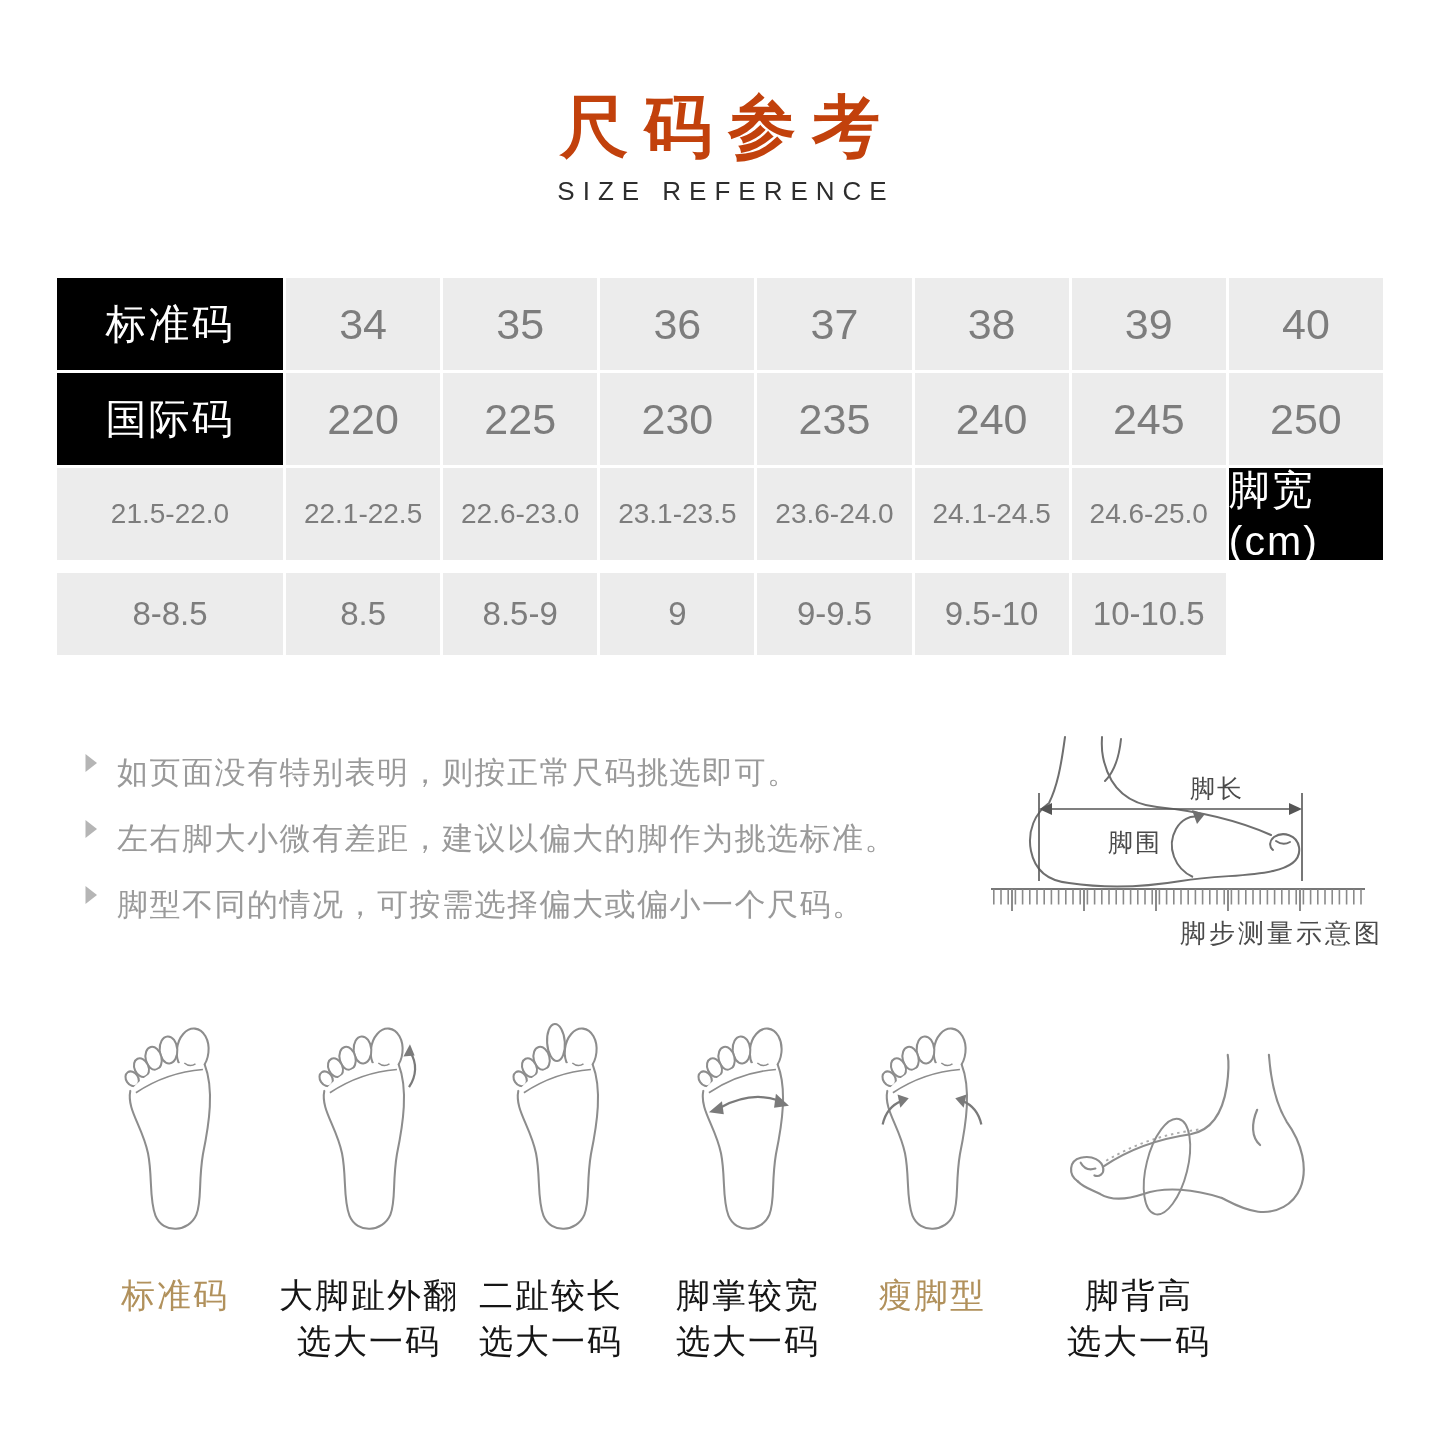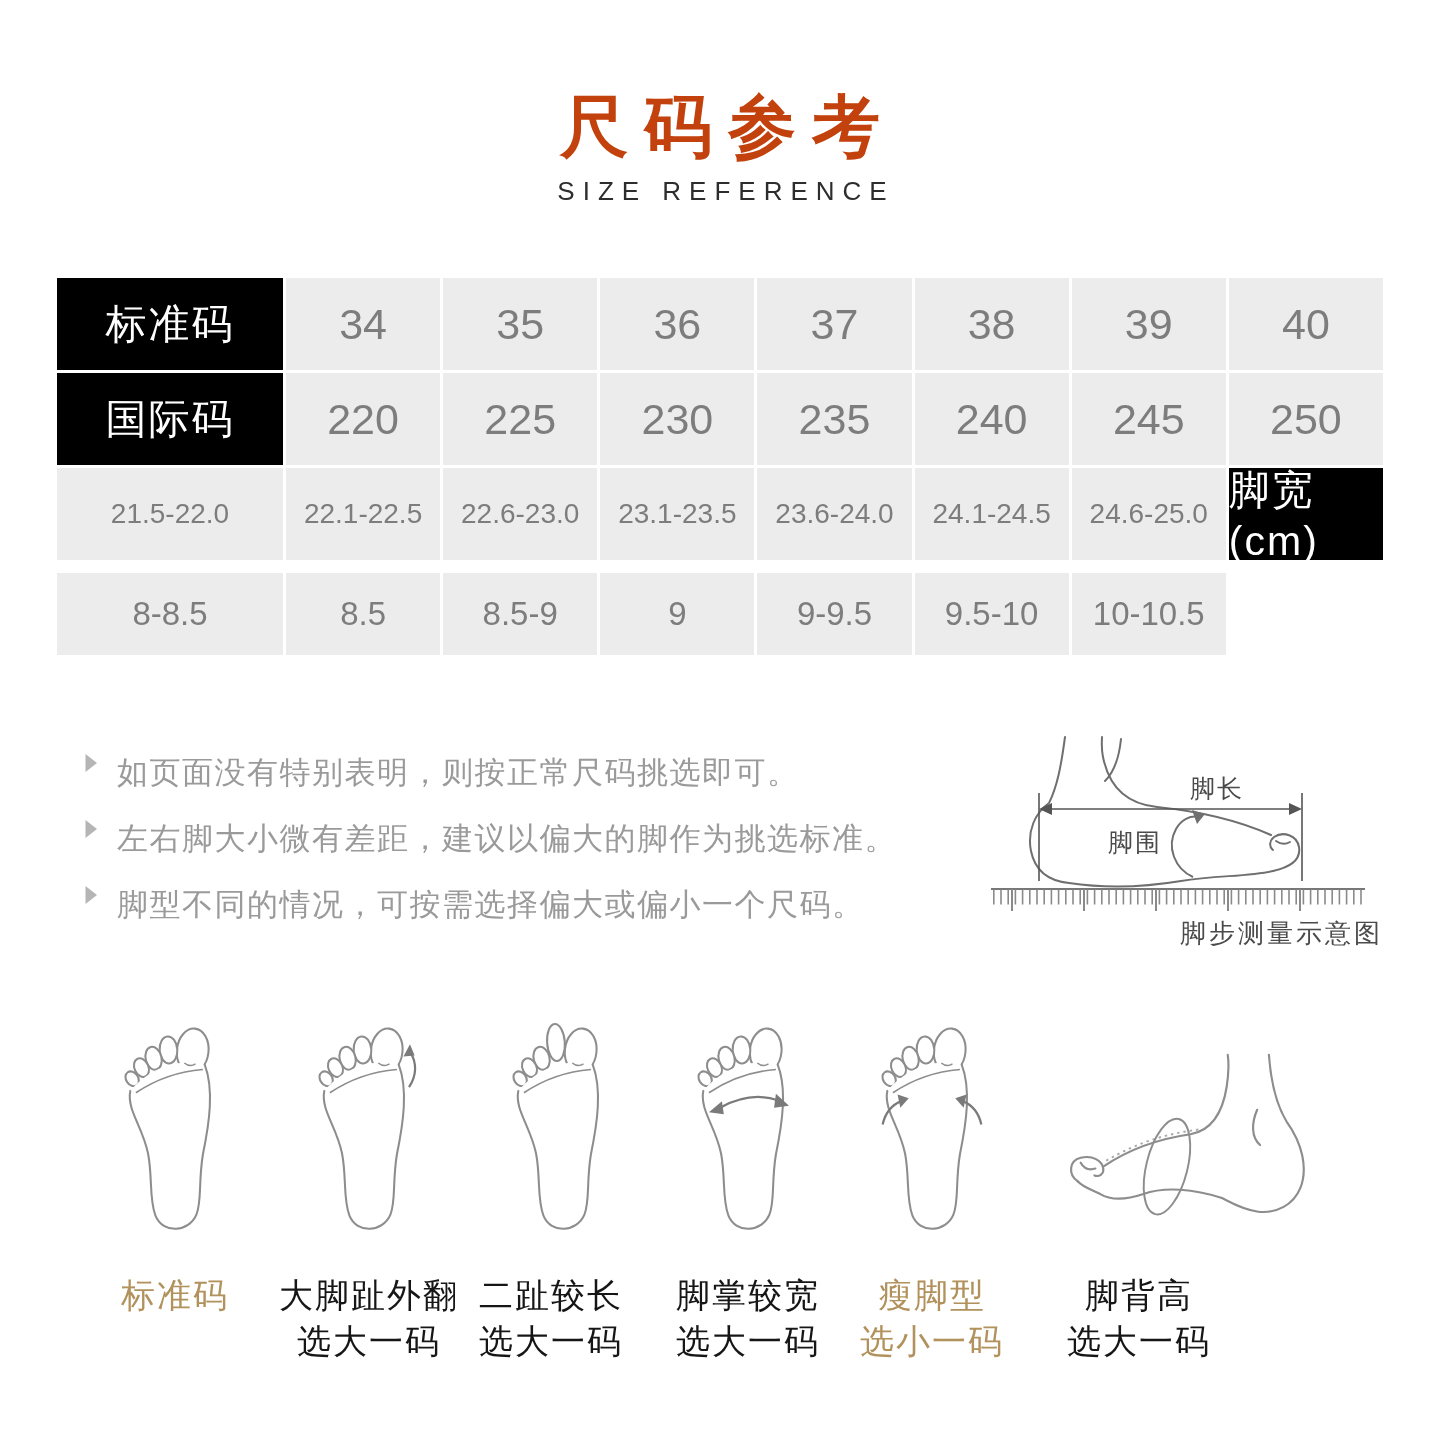--- a/index.html
+++ b/index.html
@@ -225,21 +225,20 @@
   <path d="M88,46 C98,72 93,108 86,142 C81,172 85,192 79,207 C71,226 43,228 35,208 C28,190 32,166 27,141 C21,112 4,94 8,74" fill="none" stroke="#8d8d8d" stroke-width="2.2" stroke-linecap="round"></path>
   <path d="M14,76 C38,60 60,53 86,51" fill="none" stroke="#8d8d8d" stroke-width="1.8"></path>
   <path d="M66,44 q6,5 12,1" fill="none" stroke="#8d8d8d" stroke-width="1.6"></path>
   <path d="M3,110 C6,97 13,89 23,85" fill="none" stroke="#7a7a7a" stroke-width="2.4"></path>
      <polygon points="31,82 19,78 22,92" fill="#7a7a7a"></polygon>
      <path d="M109,110 C106,97 99,89 89,85" fill="none" stroke="#7a7a7a" stroke-width="2.4"></path>
      <polygon points="81,82 93,78 90,92" fill="#7a7a7a"></polygon>
         </svg></div>
       <div class="foot-label accent" style="left: 932px;">
         <div>瘦脚型</div>
-        <div>选小一码</div>
       </div>
       <div class="foot-fig side" style="left: 1065px;"><svg width="250" height="190" viewBox="0 0 255 192">
   <g fill="none" stroke="#8d8d8d" stroke-width="2.2" stroke-linecap="round">
     <path d="M208,2 C210,30 215,52 226,70 C242,92 248,118 240,138 C233,155 216,164 197,162 C181,160 168,152 160,148"></path>
     <path d="M160,148 C132,139 102,136 80,144 C62,150 46,150 36,144 C28,140 18,137 13,131"></path>
     <path d="M13,131 C3,124 4,110 16,107 C28,104 38,110 39,118 C40,123 35,127 30,125"></path>
     <path d="M16,112 q5,9 15,6"></path>
     <path d="M39,116 C70,95 100,87 128,83 C150,79 161,60 165,34 C167,20 167,8 166,2"></path>
     <path d="M196,58 C190,72 190,86 199,94"></path>
   </g>

